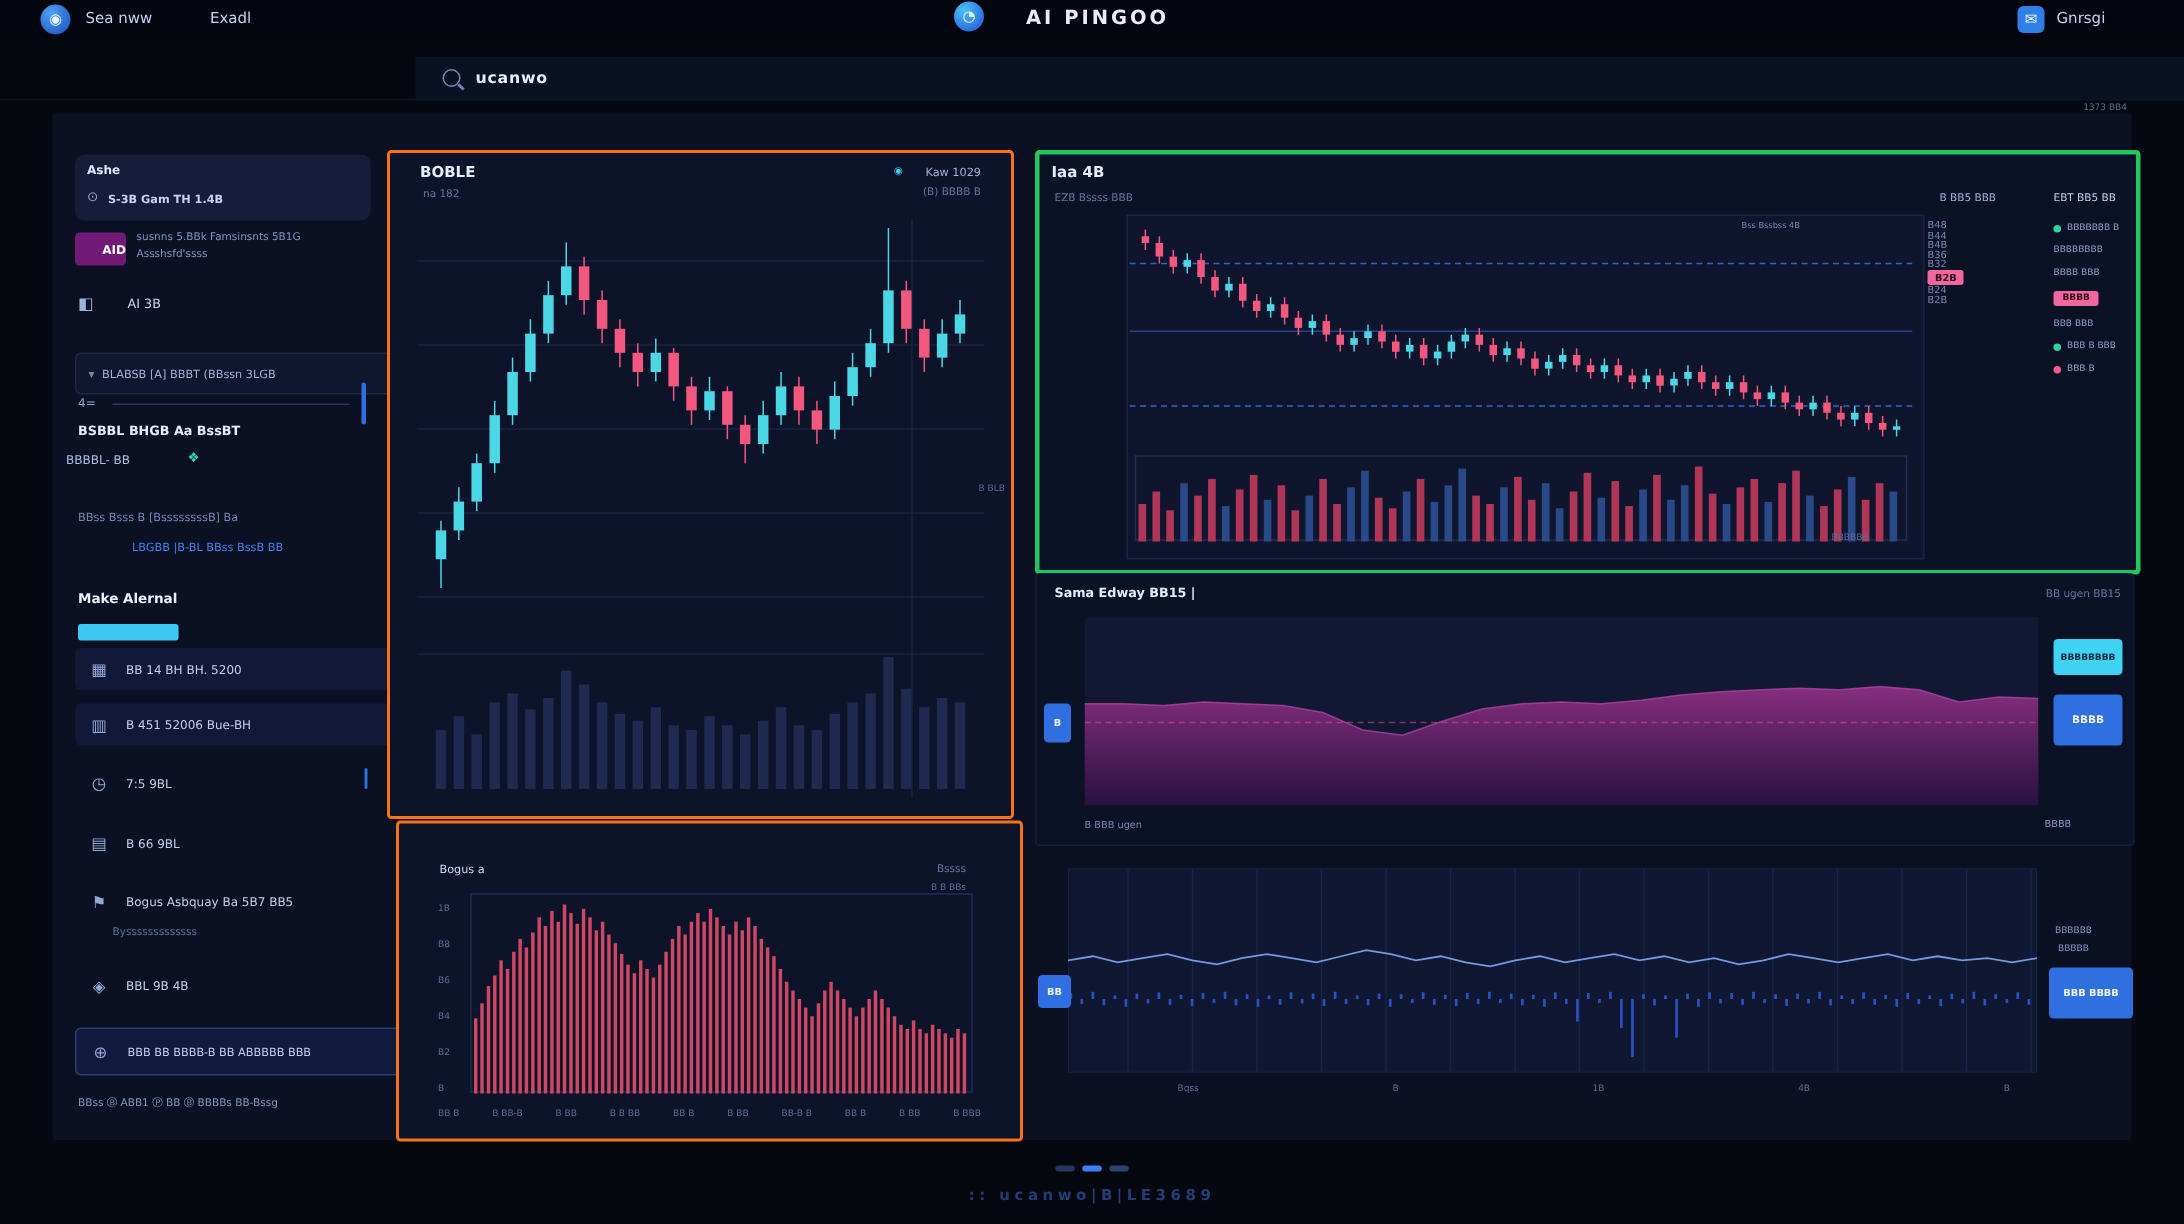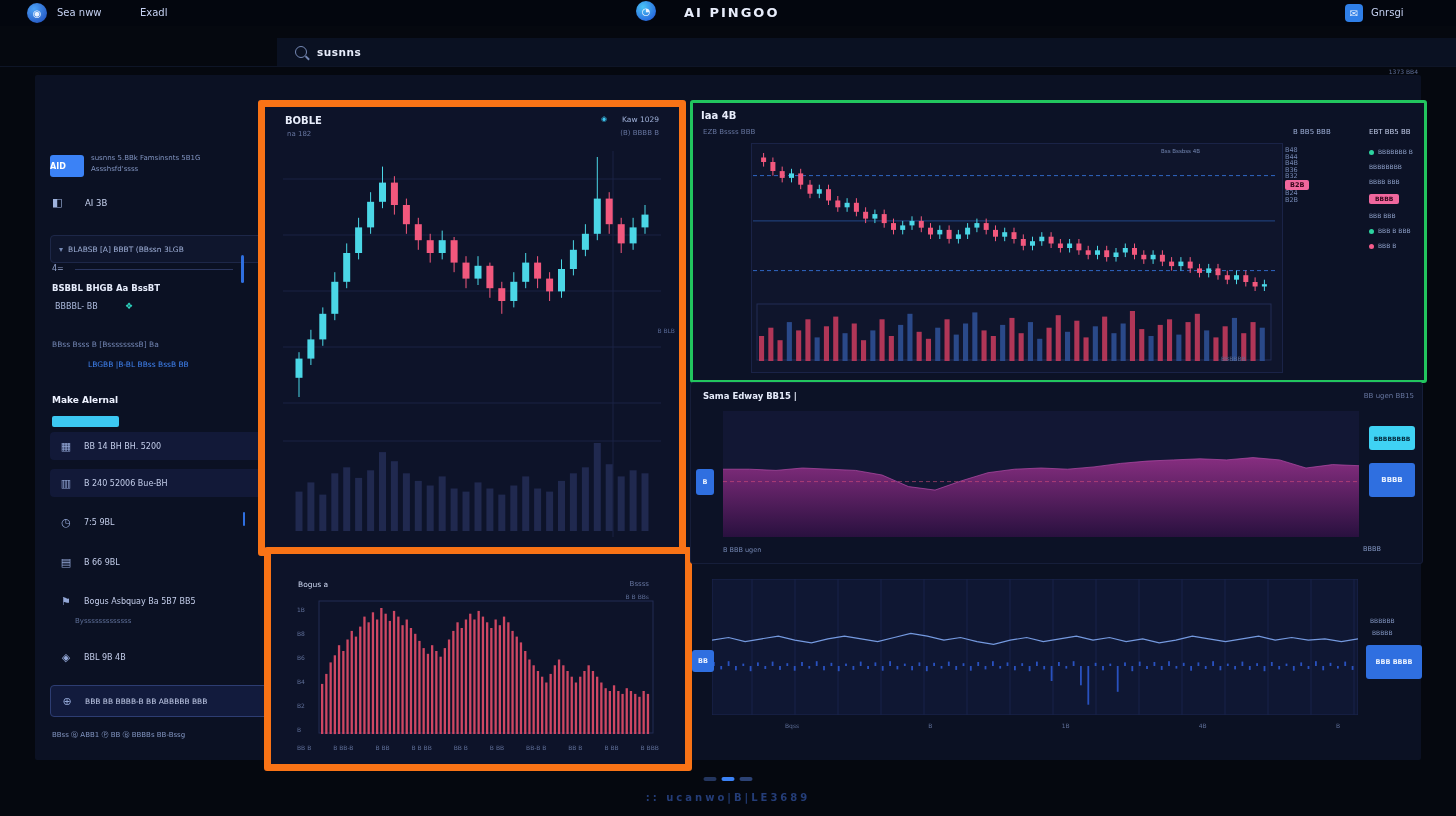--- a/index.html
+++ b/index.html
@@ -17,39 +17,39 @@
   .htxt{font-size:10px;color:#c6d2f2;}
   .htitle{font-size:13px;font-weight:bold;letter-spacing:2px;color:#e8edfb;}
 
   
   .srow{top:38px;left:0;width:100%;height:28px;background:#05080f;border-bottom:1px solid #0e1527;}
   .sbox{position:absolute;left:277px;top:0;right:0;height:100%;background:#0a1122;display:flex;align-items:center;}
   .sval{font-size:10.5px;font-weight:bold;color:#e8edfb;letter-spacing:.5px;margin-left:10px;}
 
   
   .main{left:35px;top:75px;width:1386px;height:685px;background:#0b1123;border-radius:2px;}
-  .panel{background:#0d1329;border:7px solid #f97316;border-radius:3px;}
+  .panel{background:#0d1329;border:2px solid #f97316;border-radius:3px;}
 
   
   .t10b{font-size:10px;font-weight:bold;color:#e8edfb;}
   .t9b{font-size:9px;font-weight:bold;color:#eef2ff;}
   .t85b{font-size:8.5px;font-weight:bold;color:#e6ecfb;}
   .t8{font-size:8px;color:#93a3cc;}
   .t8w{font-size:8px;color:#c3cdea;}
   .t75{font-size:7.5px;color:#9fb0d8;}
   .t75g{font-size:7.5px;color:#7285b2;}
   .t7{font-size:7px;color:#66759f;}
   .t65{font-size:6.5px;color:#7487b3;}
   .t6{font-size:6px;color:#5d6d96;}
   .link{color:#3f82f0;padding-left:36px;}
 
   
   .card{background:#151d3a;border-radius:6px;}
-  .badge-pink{background:#3b82f6;color:#fff;font-size:8px;font-weight:bold;border-radius:3px;
-              display:flex;align-items:center;justify-content:flex-start;}
+  .badge-pink{background:#701a75;color:#fff;font-size:8px;font-weight:bold;border-radius:3px;
+              display:flex;align-items:center;justify-content:flex-end;}
   .selcard{background:#0f162d;border:1px solid #1d2748;border-radius:4px;display:flex;align-items:center;padding:0 8px;}
   .sitem{display:flex;align-items:center;gap:10px;padding:0 8px;height:28px;}
   .sitem .ig{width:16px;text-align:center;font-size:11px;color:#93a7d6;}
   .sitem-card{background:#121938;border-radius:4px;}
   .sitem-hi{background:#121b3d;border:1px solid #2d3d72;border-radius:4px;height:30px;}
   .progress{background:#3cc8f2;border-radius:2px;}
   .thumb{background:#2f6fe0;border-radius:2px;}
   .hline{height:1px;background:#2a365e;}
 
   
@@ -94,66 +94,71 @@
     <span class="abs htitle" style="left:684px;top:5px;">AI PINGOO</span>
     <div class="abs sqicon" style="left:1345px;top:4px;">
         <span>✉</span>
       </div>
     <span class="abs htxt" style="left:1371px;top:7px;">Gnrsgi</span>
   </div>
 
   <div class="abs srow">
     <div class="sbox">
       <span class="mag" style="margin-left:18px;"></span>
-      <span class="sval">susnns</span>
+      <span class="sval">ucanwo</span>
     </div>
   </div>
 
   <span class="abs t6" style="right:38px;top:68px;">1373 BB4</span>
 
   <div class="abs main">
 
     <div class="abs" style="left:0;top:0;width:218px;height:685px;">
 
+      <div class="abs card" style="left:15px;top:28px;width:197px;height:44px;">
+        <span class="abs" style="left:8px;top:6px;font-size:8px;font-weight:bold;color:#dfe6fb;">Ashe</span>
+        <span class="abs" style="left:8px;top:24px;font-size:9px;color:#93a3cc;">⊙</span>
+        <span class="abs t75" style="left:22px;top:25px;font-weight:bold;color:#c7d2ef;">S-3B Gam TH 1.4B</span>
+      </div>
 
       <div class="abs badge-pink" style="left:15px;top:80px;width:34px;height:22px;">
           <span>AID</span>
         </div>
       <span class="abs" style="left:56px;top:79px;width:152px;font-size:7px;color:#8194c0;">susnns 5.BBk Famsinsnts 5B1G</span>
       <span class="abs" style="left:56px;top:90px;width:152px;font-size:7px;color:#8194c0;">Assshsfd'ssss</span>
 
       <span class="abs" style="left:17px;top:121px;font-size:11px;color:#9fb3dd;">◧</span>
       <span class="abs" style="left:50px;top:123px;font-size:8.5px;color:#c7d2ef;">AI 3B</span>
 
       <div class="abs selcard" style="left:15px;top:160px;width:200px;height:26px;">
         <span style="font-size:8px;color:#7487b3;margin-right:5px;">▾</span>
         <span class="t75">BLABSB [A] BBBT (BBssn 3LGB</span>
       </div>
 
       <span class="abs t8" style="left:17px;top:189px;">4=</span>
       <div class="abs hline" style="left:40px;top:194px;width:158px;"></div>
       <div class="abs thumb" style="left:206px;top:180px;width:3px;height:28px;"></div>
 
       <span class="abs t85b" style="left:17px;top:208px;">BSBBL BHGB Aa BssBT</span>
-      <span class="abs" style="left:20px;top:227px;font-size:8px;color:#aebcdf;">BBBBL- BB</span>
+      <span class="abs" style="left:9px;top:227px;font-size:8px;color:#aebcdf;">BBBBL- BB</span>
       <span class="abs" style="left:90px;top:226px;font-size:9px;color:#2dd4bf;">❖</span>
 
       <span class="abs t75g" style="left:17px;top:265px;width:195px;">BBss Bsss B [BssssssssB] Ba</span>
       <span class="abs t75g link" style="left:17px;top:285px;width:195px;">LBGBB |B-BL BBss BssB BB</span>
 
       <span class="abs t9b" style="left:17px;top:320px;">Make Alernal</span>
       <div class="abs progress" style="left:17px;top:341px;width:67px;height:11px;"></div>
 
       <div class="abs sitem sitem-card" style="left:15px;top:357px;width:200px;">
         <span class="ig">▦</span>
         <span class="t8w">BB 14 BH BH. 5200</span>
       </div>
       <div class="abs sitem sitem-card" style="left:15px;top:394px;width:200px;">
         <span class="ig">▥</span>
-        <span class="t8w">B 240 52006 Bue-BH</span>
+        <span class="t8w">B 451 52006 Bue-BH</span>
       </div>
       <div class="abs sitem" style="left:15px;top:433px;width:200px;">
         <span class="ig">◷</span>
         <span class="t8w">7:5 9BL</span>
       </div>
       <div class="abs thumb" style="left:208px;top:437px;width:2px;height:14px;"></div>
       <div class="abs sitem" style="left:15px;top:473px;width:200px;">
         <span class="ig">▤</span>
         <span class="t8w">B 66 9BL</span>
       </div>

